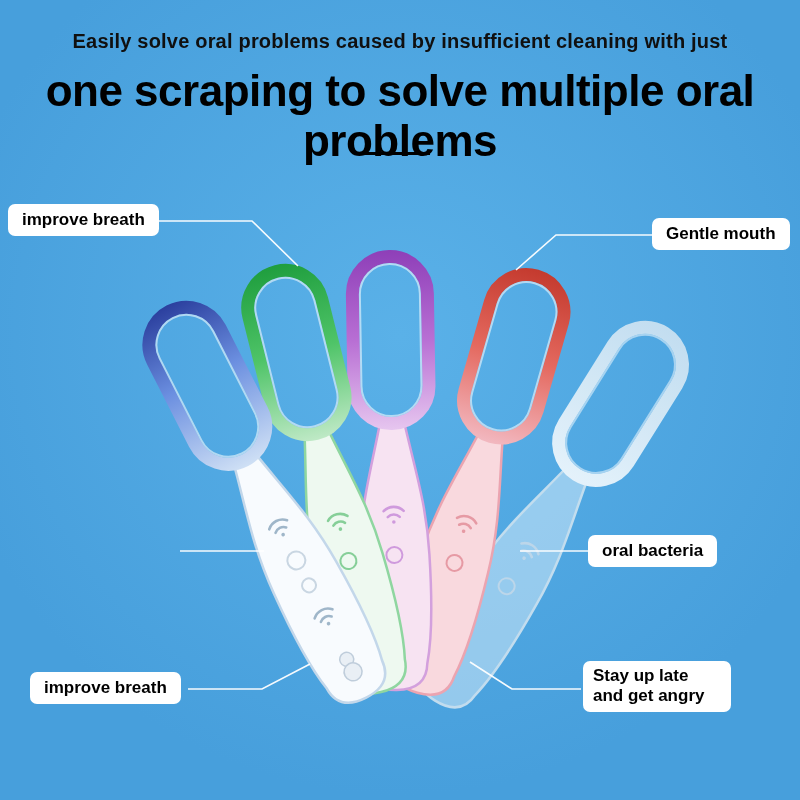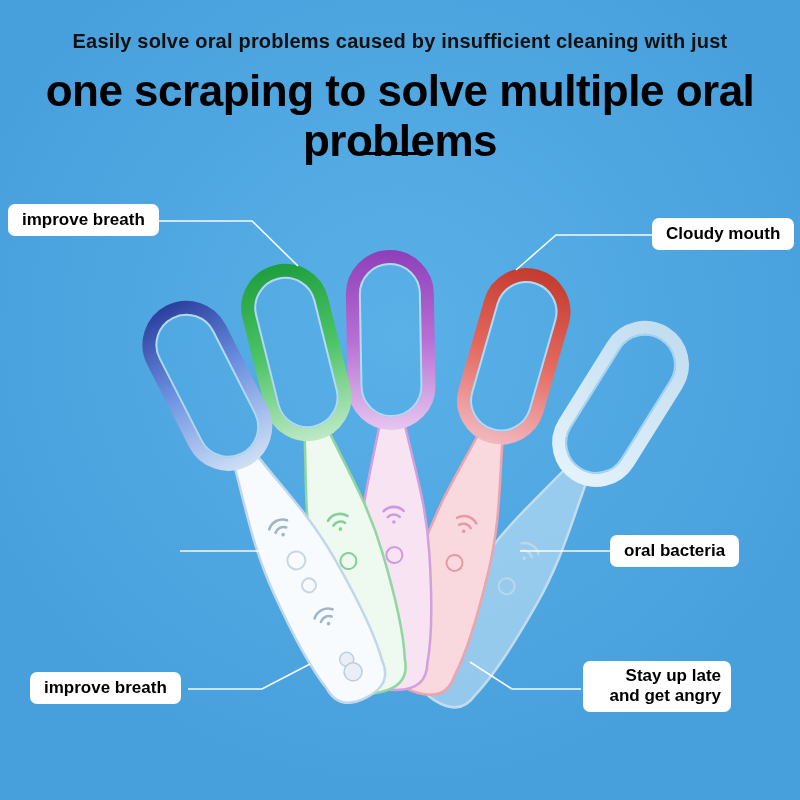--- a/index.html
+++ b/index.html
@@ -39,21 +39,21 @@
   .deco-ring{fill:none;stroke-width:2;}
   .hole{fill:#e9eff5;stroke:#bfcddb;stroke-width:1.5;}
   .callout{
     position:absolute;
     background:var(--callout_bg,#fff);
     color:var(--text,#000);
     font-size:17px;font-weight:700;
     padding:6px 14px;border-radius:7px;
     white-space:nowrap;line-height:1.2;
   }
-  .callout.wrap{white-space:normal;text-align:right;width:128px;padding:5px 10px;}
+  .callout.wrap{white-space:normal;text-align:left;width:128px;padding:5px 10px;}
 </style>
 </head>
 <body>
 
 <div class="page">
 
   <div class="subtitle">Easily solve oral problems caused by insufficient cleaning with just</div>
   <div class="title">one scraping to solve multiple oral problems</div>
   <div class="title-underline"></div>
 
@@ -159,18 +159,18 @@
   <svg class="lines-svg" viewBox="0 0 800 800" aria-hidden="true">
     <path d="M 150 221 H 252 L 298 266"></path>
     <path d="M 652 235 H 556 L 516 270"></path>
     <path d="M 180 551 H 264"></path>
     <path d="M 610 551 H 520"></path>
     <path d="M 188 689 H 262 L 310 664"></path>
     <path d="M 581 689 H 512 L 470 662"></path>
   </svg>
 
   <div class="callout" style="left:8px;top:204px;">improve breath</div>
-  <div class="callout" style="left:652px;top:218px;">Cloudy mouth</div>
-  <div class="callout" style="left:610px;top:535px;">oral bacteria</div>
+  <div class="callout" style="left:652px;top:218px;">Gentle mouth</div>
+  <div class="callout" style="left:588px;top:535px;">oral bacteria</div>
   <div class="callout" style="left:30px;top:672px;">improve breath</div>
   <div class="callout wrap" style="left:583px;top:661px;">Stay up late and get angry</div>
 
 </div>
 
 </body></html>

